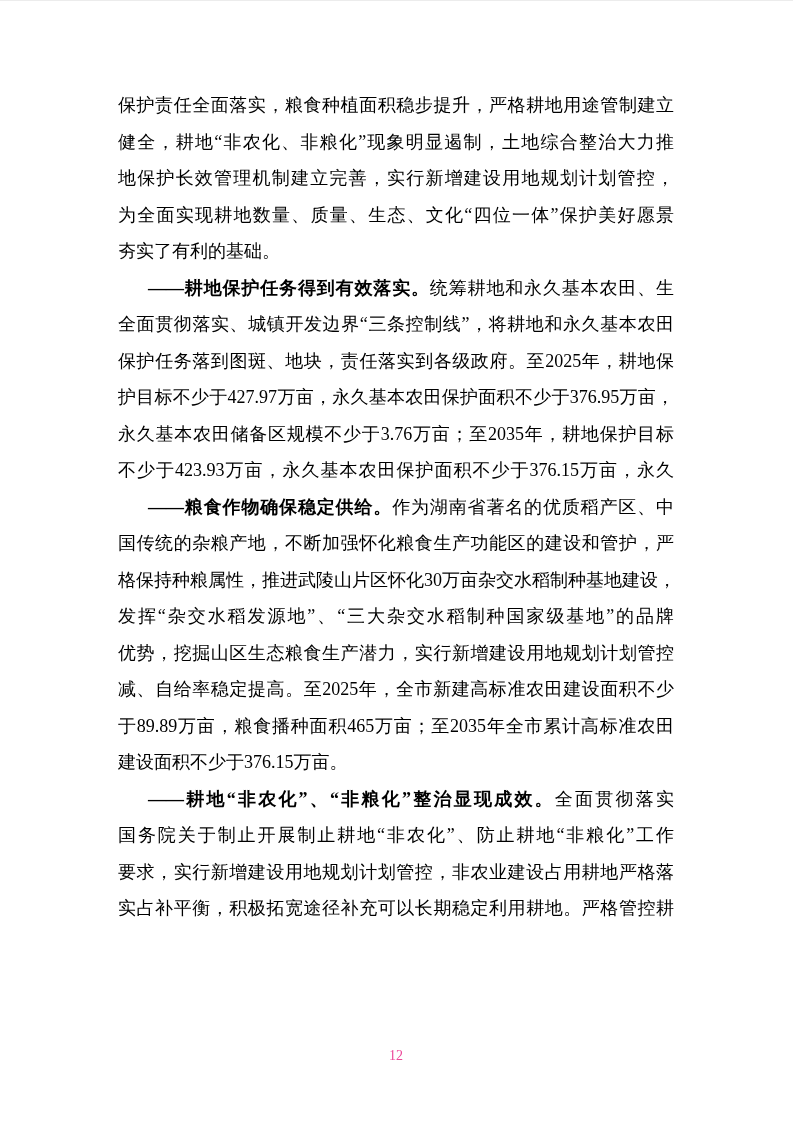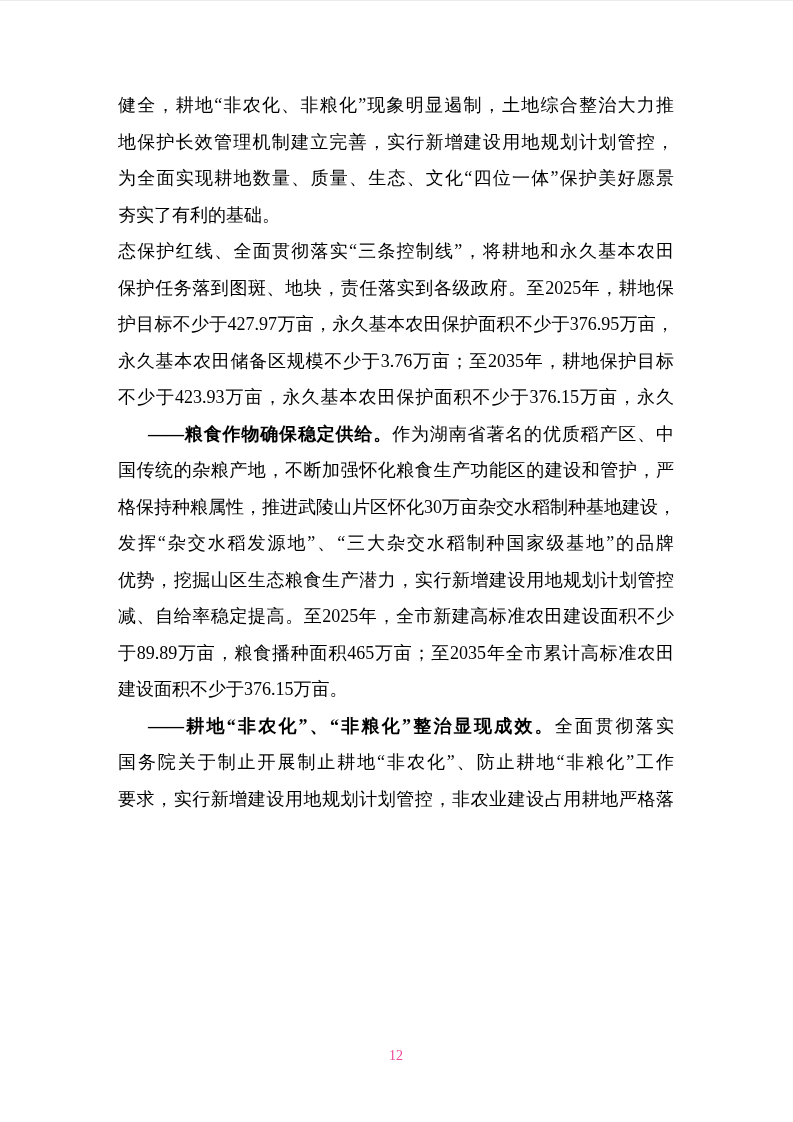--- a/index.html
+++ b/index.html
@@ -54,40 +54,43 @@
     line-height: 18px;
     color: #ec4899;
   }
 </style>
 </head>
 <body>
 
 <div class="page">
   <div class="textblock">
 
+    <div class="line">保护责任全面落实，粮食种植面积稳步提升，严格耕地用途管制建立</div>
     <div class="line">健全，耕地“非农化、非粮化”现象明显遏制，土地综合整治大力推</div>
     <div class="line">地保护长效管理机制建立完善，实行新增建设用地规划计划管控，</div>
     <div class="line">为全面实现耕地数量、质量、生态、文化“四位一体”保护美好愿景</div>
     <div class="line end">夯实了有利的基础。</div>
 
-    <div class="line">态保护红线、全面贯彻落实“三条控制线”，将耕地和永久基本农田</div>
+    <div class="line indent"><span class="lead">——耕地保护任务得到有效落实。</span><span>统筹耕地和永久基本农田、生</span></div>
+    <div class="line">全面贯彻落实、城镇开发边界“三条控制线”，将耕地和永久基本农田</div>
     <div class="line">保护任务落到图斑、地块，责任落实到各级政府。至2025年，耕地保</div>
     <div class="line">护目标不少于427.97万亩，永久基本农田保护面积不少于376.95万亩，</div>
     <div class="line">永久基本农田储备区规模不少于3.76万亩；至2035年，耕地保护目标</div>
     <div class="line">不少于423.93万亩，永久基本农田保护面积不少于376.15万亩，永久</div>
 
     <div class="line indent"><span class="lead">——粮食作物确保稳定供给。</span><span>作为湖南省著名的优质稻产区、中</span></div>
     <div class="line">国传统的杂粮产地，不断加强怀化粮食生产功能区的建设和管护，严</div>
     <div class="line">格保持种粮属性，推进武陵山片区怀化30万亩杂交水稻制种基地建设，</div>
     <div class="line">发挥“杂交水稻发源地”、“三大杂交水稻制种国家级基地”的品牌</div>
     <div class="line">优势，挖掘山区生态粮食生产潜力，实行新增建设用地规划计划管控</div>
     <div class="line">减、自给率稳定提高。至2025年，全市新建高标准农田建设面积不少</div>
     <div class="line">于89.89万亩，粮食播种面积465万亩；至2035年全市累计高标准农田</div>
     <div class="line end">建设面积不少于376.15万亩。</div>
 
     <div class="line indent"><span class="lead">——耕地“非农化”、“非粮化”整治显现成效。</span><span>全面贯彻落实</span></div>
     <div class="line">国务院关于制止开展制止耕地“非农化”、防止耕地“非粮化”工作</div>
     <div class="line">要求，实行新增建设用地规划计划管控，非农业建设占用耕地严格落</div>
+    <div class="line">实占补平衡，积极拓宽途径补充可以长期稳定利用耕地。严格管控耕</div>
 
   </div>
 
   <div class="footer">12</div>
 </div>
 
 </body></html>

